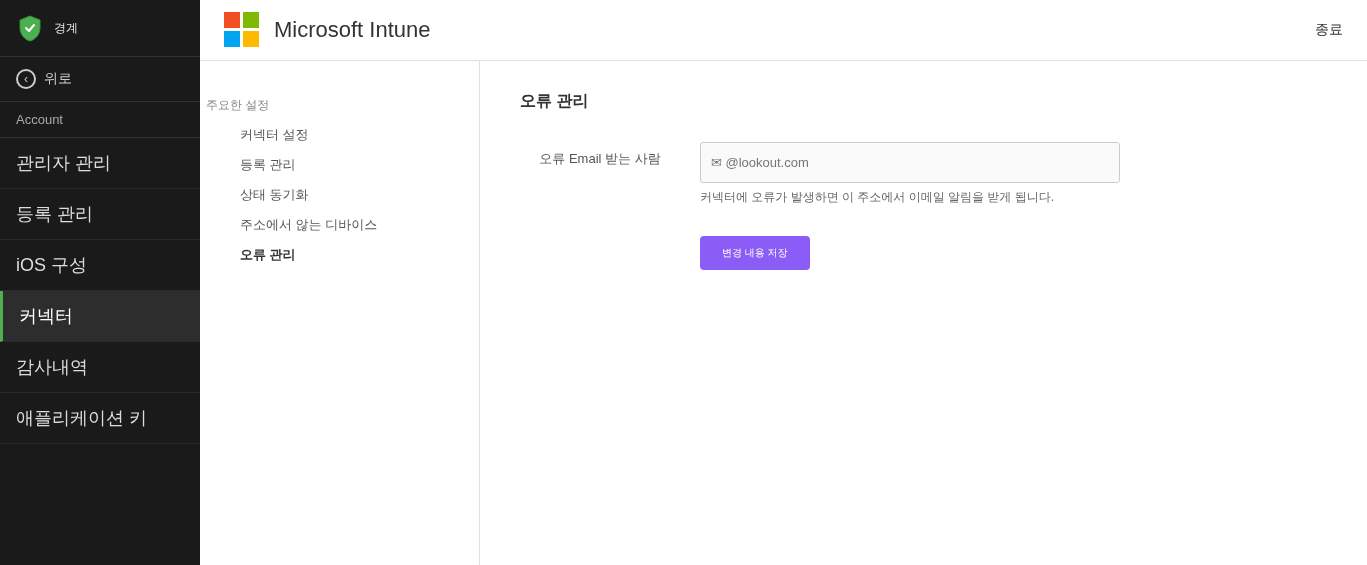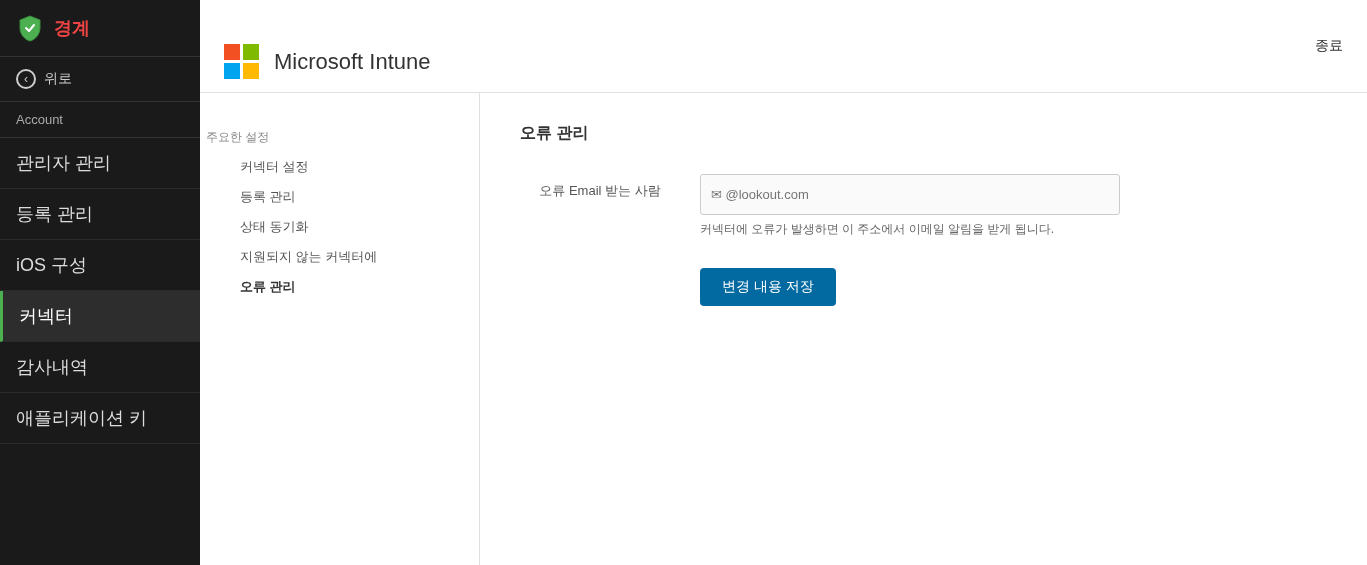--- a/index.html
+++ b/index.html
@@ -16,23 +16,23 @@
       height: 100%;
     }
     .sidebar-header {
       display: flex;
       align-items: center;
       padding: 14px 16px;
       gap: 10px;
       border-bottom: 1px solid #333;
     }
     .sidebar-title {
-      font-size: 18px;
-      color: #ef4444;
-      font-weight: 700;
+      font-size: 12px;
+      color: #e5e5e5;
+      font-weight: 400;
     }
     .sidebar-back {
       display: flex;
       align-items: center;
       gap: 8px;
       padding: 12px 16px;
       cursor: pointer;
       color: #ccc;
       font-size: 14px;
       border-bottom: 1px solid #333;
@@ -81,21 +81,20 @@
       align-items: center;
       justify-content: space-between;
       padding: 12px 24px;
       border-bottom: 1px solid #e0e0e0;
       background: #fff;
     }
     .topbar-left {
       display: flex;
       align-items: center;
       gap: 14px;
-      margin-top: 32px;
     }
     .topbar-title {
       font-size: 22px;
       font-weight: 300;
       color: #333;
     }
     .topbar-close {
       font-size: 14px;
       color: #333;
       cursor: pointer;
@@ -172,26 +171,26 @@
       background: #fafafa;
     }
     .form-hint {
       font-size: 12px;
       color: #666;
       margin-top: 6px;
       max-width: 420px;
       line-height: 1.4;
     }
     .btn-save {
-      background: #0369a1;
+      background: #8b5cf6;
       color: #fff;
       border: none;
       padding: 10px 22px;
       border-radius: 4px;
-      font-size: 14px;
+      font-size: 10px;
       cursor: pointer;
       margin-top: 10px;
     }
 
     
     .ms-squares {
       display: grid;
       grid-template-columns: 1fr 1fr;
       gap: 2px;
       width: 36px;
@@ -249,21 +248,21 @@
     <span class="topbar-close">종료</span>
   </div>
 
   <div class="content">
 
     <div class="sub-nav">
       <div class="sub-nav-section sub-header">주요한 설정</div>
       <div class="sub-nav-section">커넥터 설정</div>
       <div class="sub-nav-section">등록 관리</div>
       <div class="sub-nav-section">상태 동기화</div>
-      <div class="sub-nav-section">지원되지 않는 커넥터에</div>
+      <div class="sub-nav-section">주소에서 않는 디바이스</div>
       <div class="sub-nav-section active">오류 관리</div>
     </div>
 
     <div class="detail-panel">
       <div class="detail-section-title">오류 관리</div>
 
       <div class="form-row">
         <div class="form-label">오류 Email 받는 사람</div>
         <div class="form-input-group">
           <input class="form-input" type="text" value="" placeholder="✉ @lookout.com" style="">

